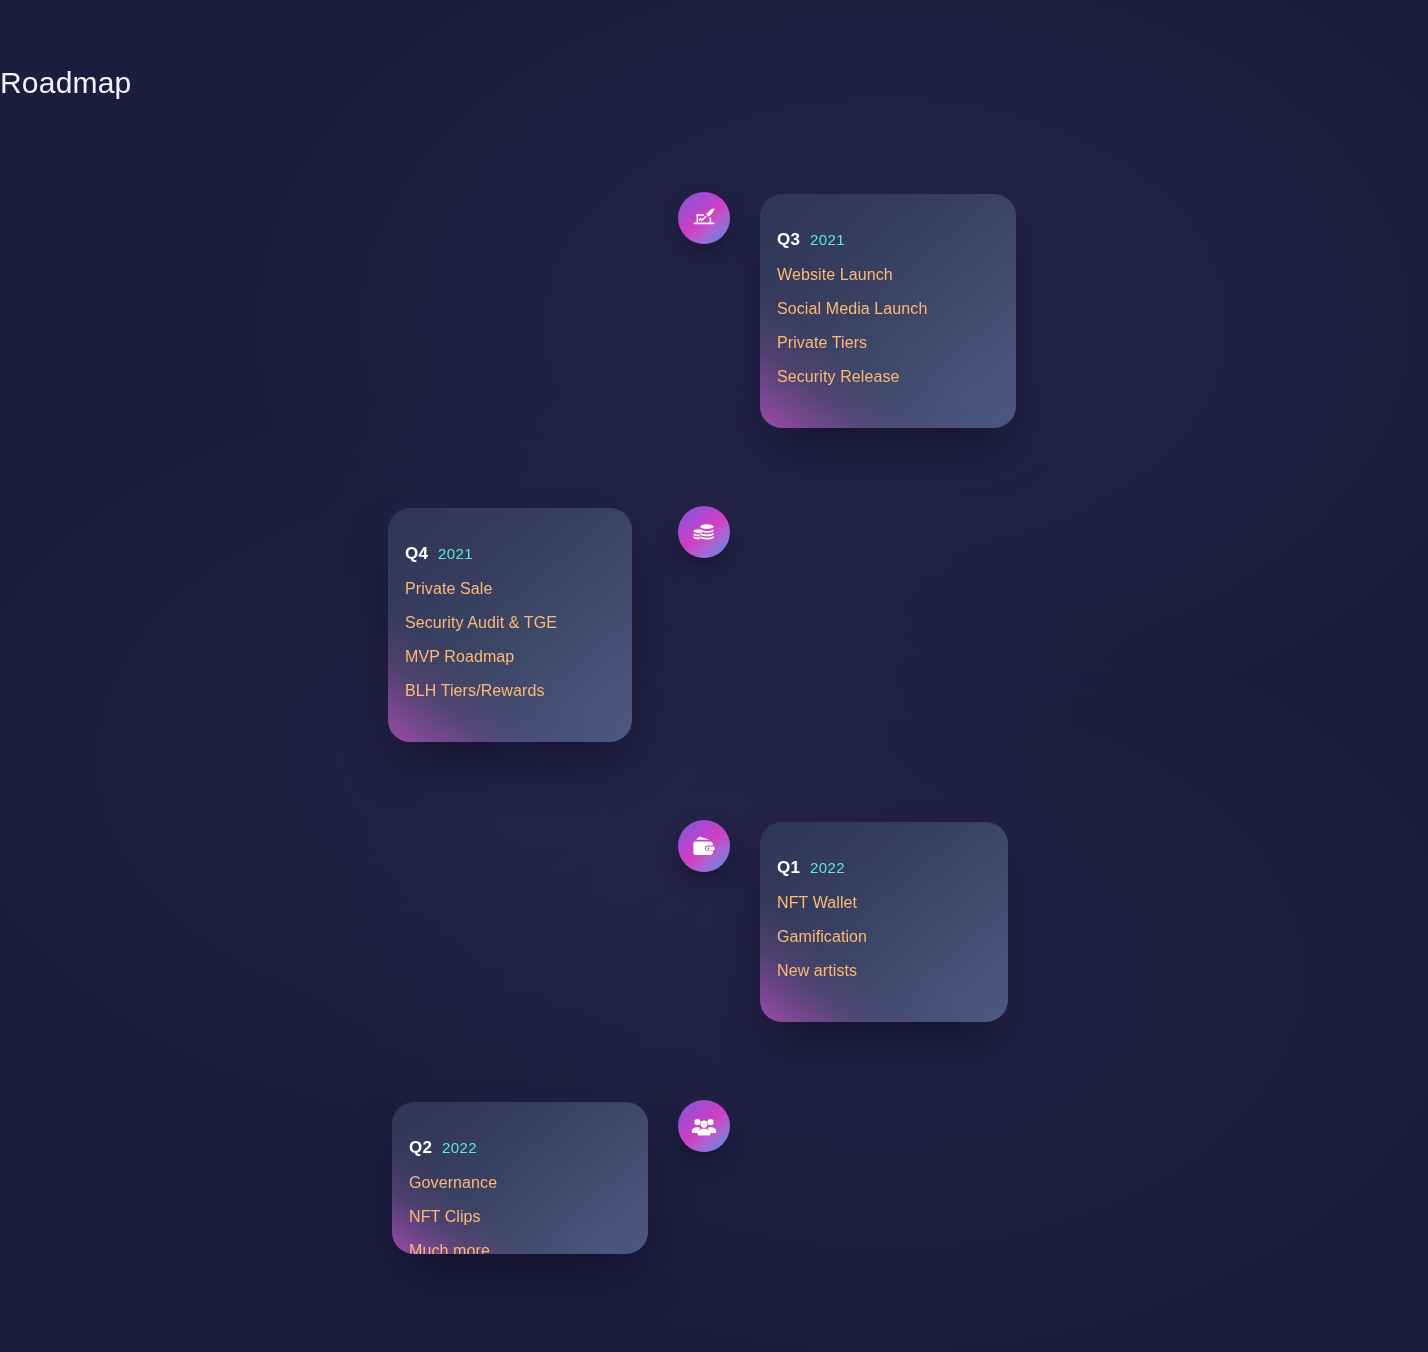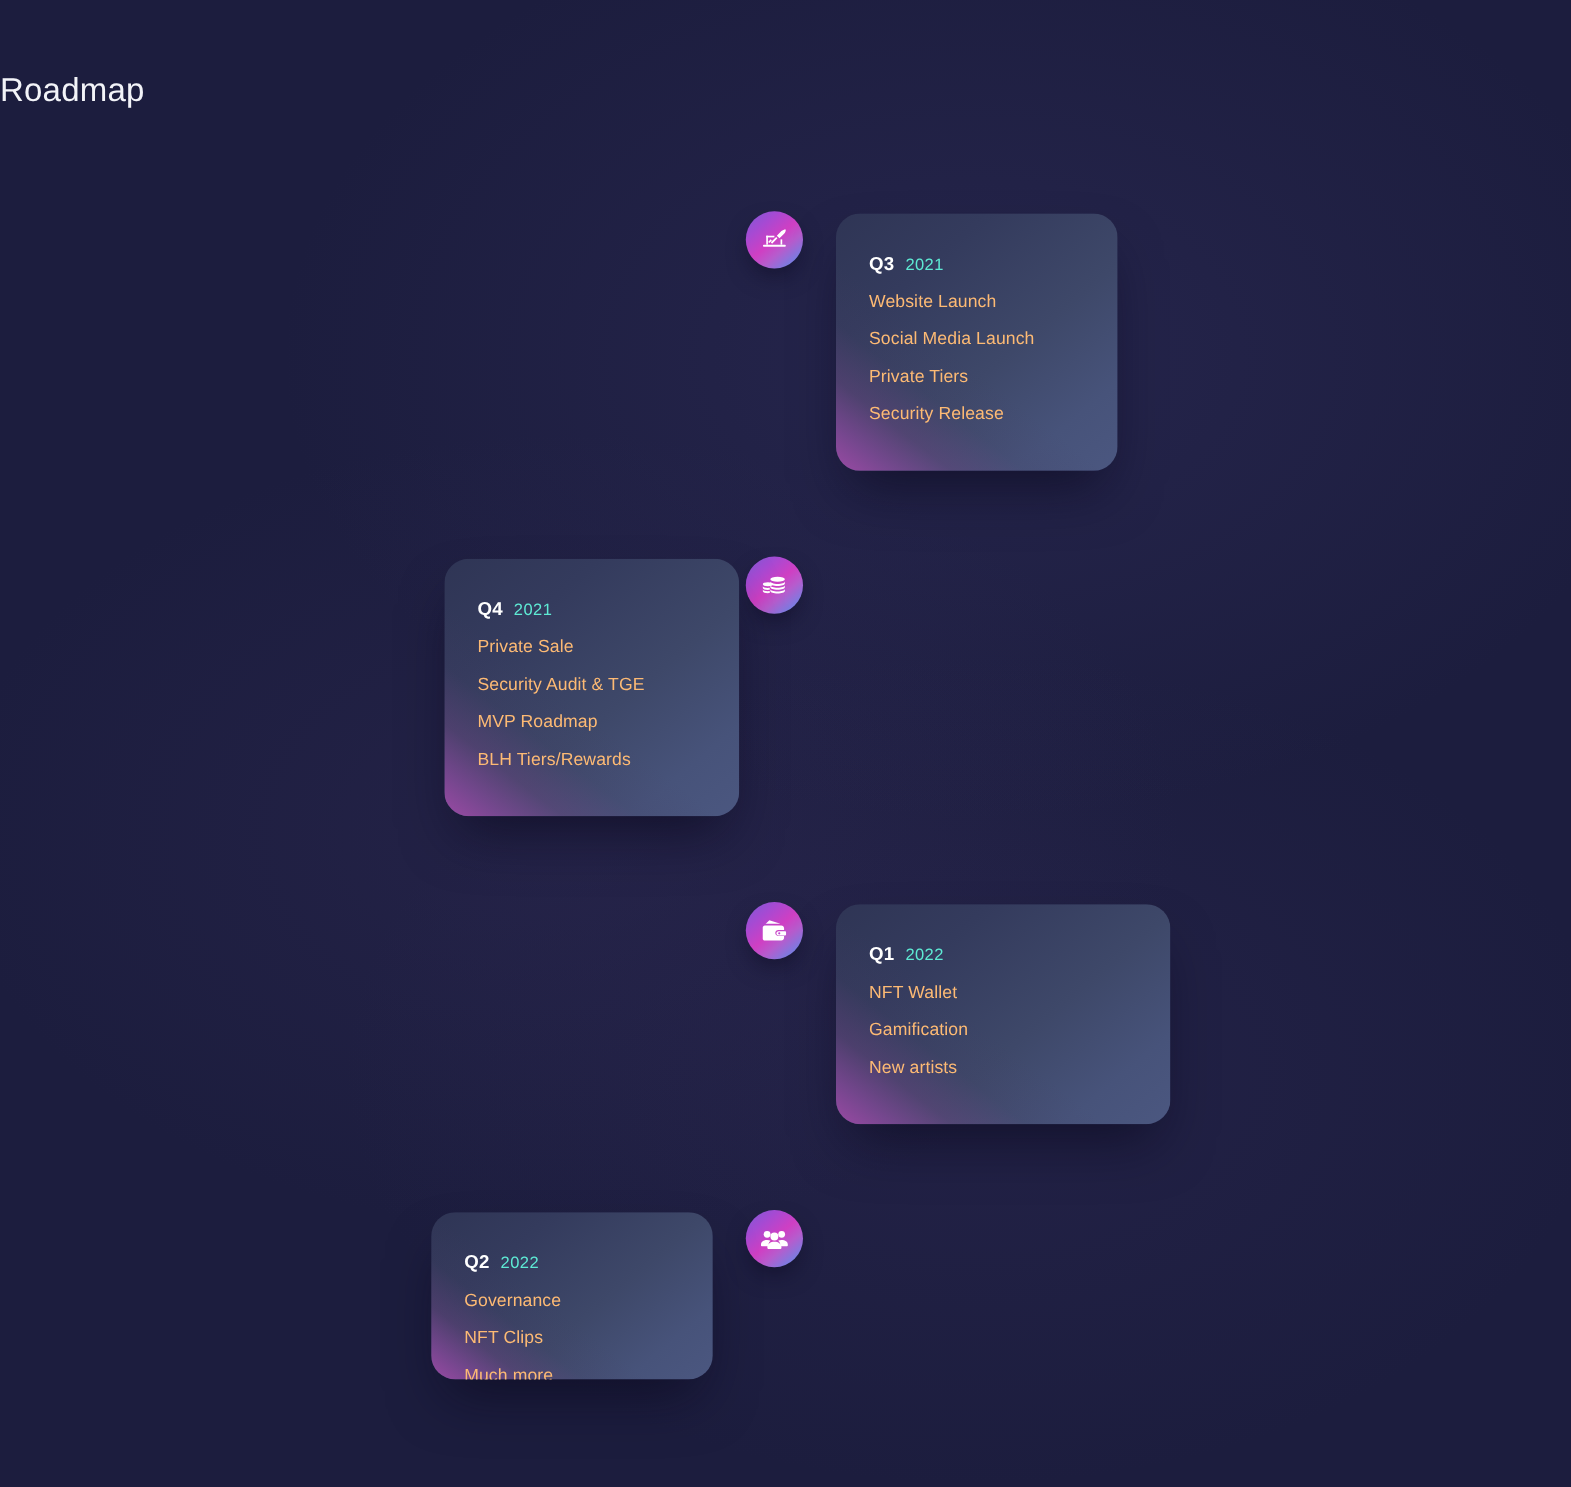--- a/index.html
+++ b/index.html
@@ -45,21 +45,21 @@
   .timeline {
     position: absolute;
     top: 0; left: 0;
     width: 1428px;
     height: 1352px;
   }
 
   .card {
     position: absolute;
     border-radius: 22px;
-    padding: 36px 38px 34px 30px;
+    padding: 36px 38px 34px 17px;
     background:
       linear-gradient(to top right,
         #8a4e94 0%,
         #6d4a85 12%,
         #4a4468 30%,
         #3b4163 44%,
         #3a4karma 44%,
         #3c4669 60%,
         #475478 82%,
         #4c597d 100%);
@@ -130,24 +130,24 @@
     display: flex;
     align-items: center;
     justify-content: center;
   }
   .icon-bubble svg { display: block; }
 
   
   #card-q3 { left: 760px; top: 194px; width: 256px; height: 234px; }
   #icon-q3 { left: 678px; top: 192px; }
 
-  #card-q4 { left: 404px; top: 508px; width: 268px; height: 234px; }
+  #card-q4 { left: 388px; top: 508px; width: 244px; height: 234px; }
   #icon-q4 { left: 678px; top: 506px; }
 
-  #card-q1 { left: 760px; top: 822px; width: 304px; height: 200px; }
+  #card-q1 { left: 760px; top: 822px; width: 248px; height: 200px; }
   #icon-q1 { left: 678px; top: 820px; }
 
   #card-q2 { left: 392px; top: 1102px; width: 256px; height: 152px; }
   #icon-q2 { left: 678px; top: 1100px; }
 </style>
 </head>
 <body>
 
 <div class="bg-glow"></div>
 

